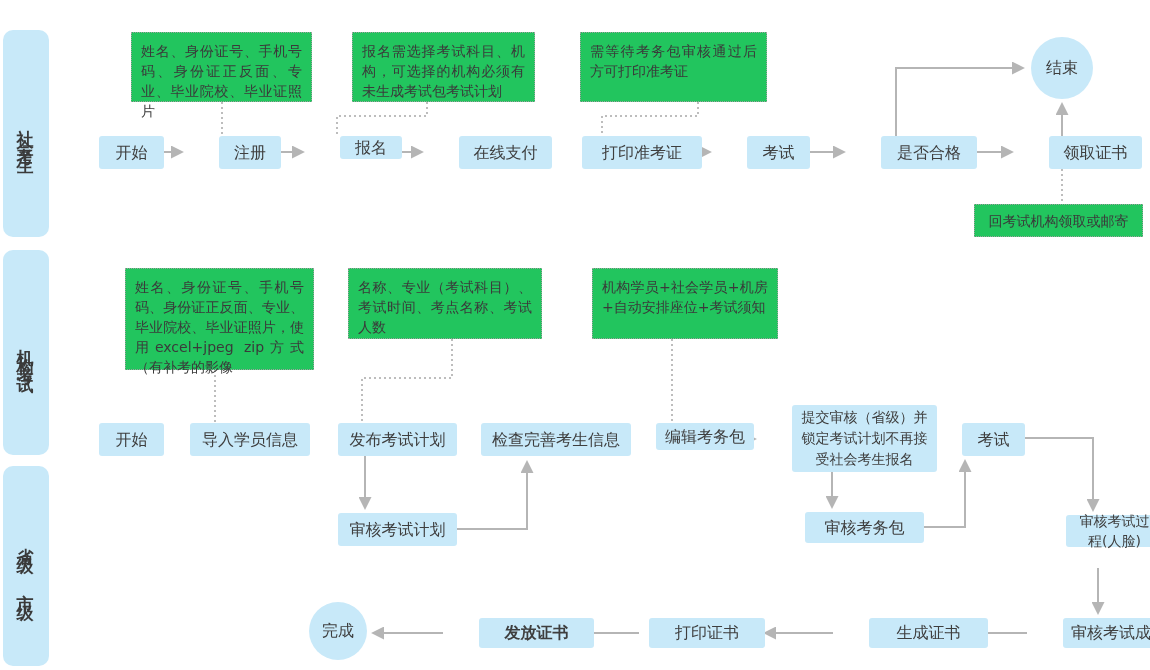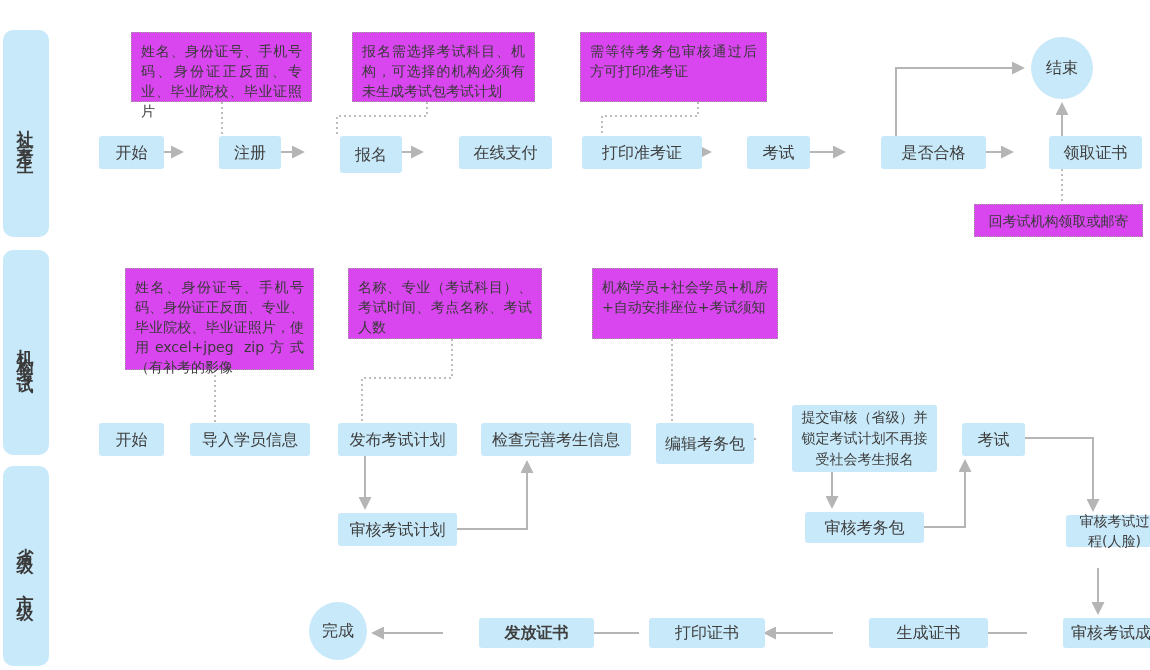--- a/index.html
+++ b/index.html
@@ -12,44 +12,44 @@
         font-weight:bold;letter-spacing:9px;color:#3a3a3a;}
   #lane-social{top:30px;height:207px;}
   #lane-inst{top:250px;height:205px;}
   #lane-prov{top:466px;height:200px;}
   .node{position:absolute;background:#c8e9f9;border-radius:3px;display:flex;
         align-items:center;justify-content:center;font-size:16px;z-index:3;
         text-align:center;line-height:1.25;margin-left:32px;}
   .node.left{justify-content:flex-start;text-align:center;}
   .circle{position:absolute;background:#c8e9f9;border-radius:50%;display:flex;
         align-items:center;justify-content:center;font-size:16px;z-index:3;}
-  .note{position:absolute;background:#d946ef;border:1px dotted #a0a0a0;color:#3a3a3a;
+  .note{position:absolute;background:#22c55e;border:1px dotted #a0a0a0;color:#3a3a3a;
         font-size:14px;line-height:20px;padding:8px 9px;text-align:justify;
         box-sizing:border-box;z-index:3;}
   .note.center{display:flex;align-items:center;justify-content:center;text-align:center;padding:0;}
   
   #n-start1{left:67px;top:136px;width:65px;height:33px;}
   #n-register{left:187px;top:136px;width:62px;height:33px;}
-  #n-enroll{left:308px;top:136px;width:62px;height:37px;}
+  #n-enroll{left:308px;top:136px;width:62px;height:23px;}
   #n-pay{left:427px;top:136px;width:93px;height:33px;}
   #n-print-ticket{left:550px;top:136px;width:120px;height:33px;}
   #n-exam1{left:715px;top:136px;width:63px;height:33px;}
-  #n-pass{left:849px;top:136px;width:105px;height:33px;}
+  #n-pass{left:849px;top:136px;width:96px;height:33px;}
   #n-getcert{left:1017px;top:136px;width:93px;height:33px;}
   #c-end{left:1031px;top:37px;width:62px;height:62px;}
   #note-a1{left:131px;top:32px;width:181px;height:70px;}
   #note-a2{left:352px;top:32px;width:183px;height:70px;}
   #note-a3{left:580px;top:32px;width:187px;height:70px;}
   #note-a4{left:974px;top:204px;width:169px;height:33px;}
   
   #n-start2{left:67px;top:423px;width:65px;height:33px;}
   #n-import{left:158px;top:423px;width:120px;height:33px;}
   #n-publish{left:306px;top:423px;width:119px;height:33px;}
   #n-check{left:449px;top:423px;width:150px;height:33px;}
-  #n-edit{left:624px;top:423px;width:98px;height:41px;}
+  #n-edit{left:624px;top:423px;width:98px;height:27px;}
   #n-submit{left:760px;top:405px;width:145px;height:67px;font-size:14px;
             padding:0 8px;box-sizing:border-box;line-height:21px;}
   #n-exam2{left:930px;top:423px;width:63px;height:33px;}
   #note-b1{left:125px;top:268px;width:189px;height:102px;}
   #note-b2{left:348px;top:268px;width:194px;height:71px;}
   #note-b3{left:592px;top:268px;width:186px;height:71px;}
   
   #n-review-plan{left:306px;top:513px;width:119px;height:33px;}
   #n-review-pkg{left:773px;top:512px;width:119px;height:31px;}
   #n-review-proc{left:1034px;top:515px;width:109px;height:32px;font-size:14px;

